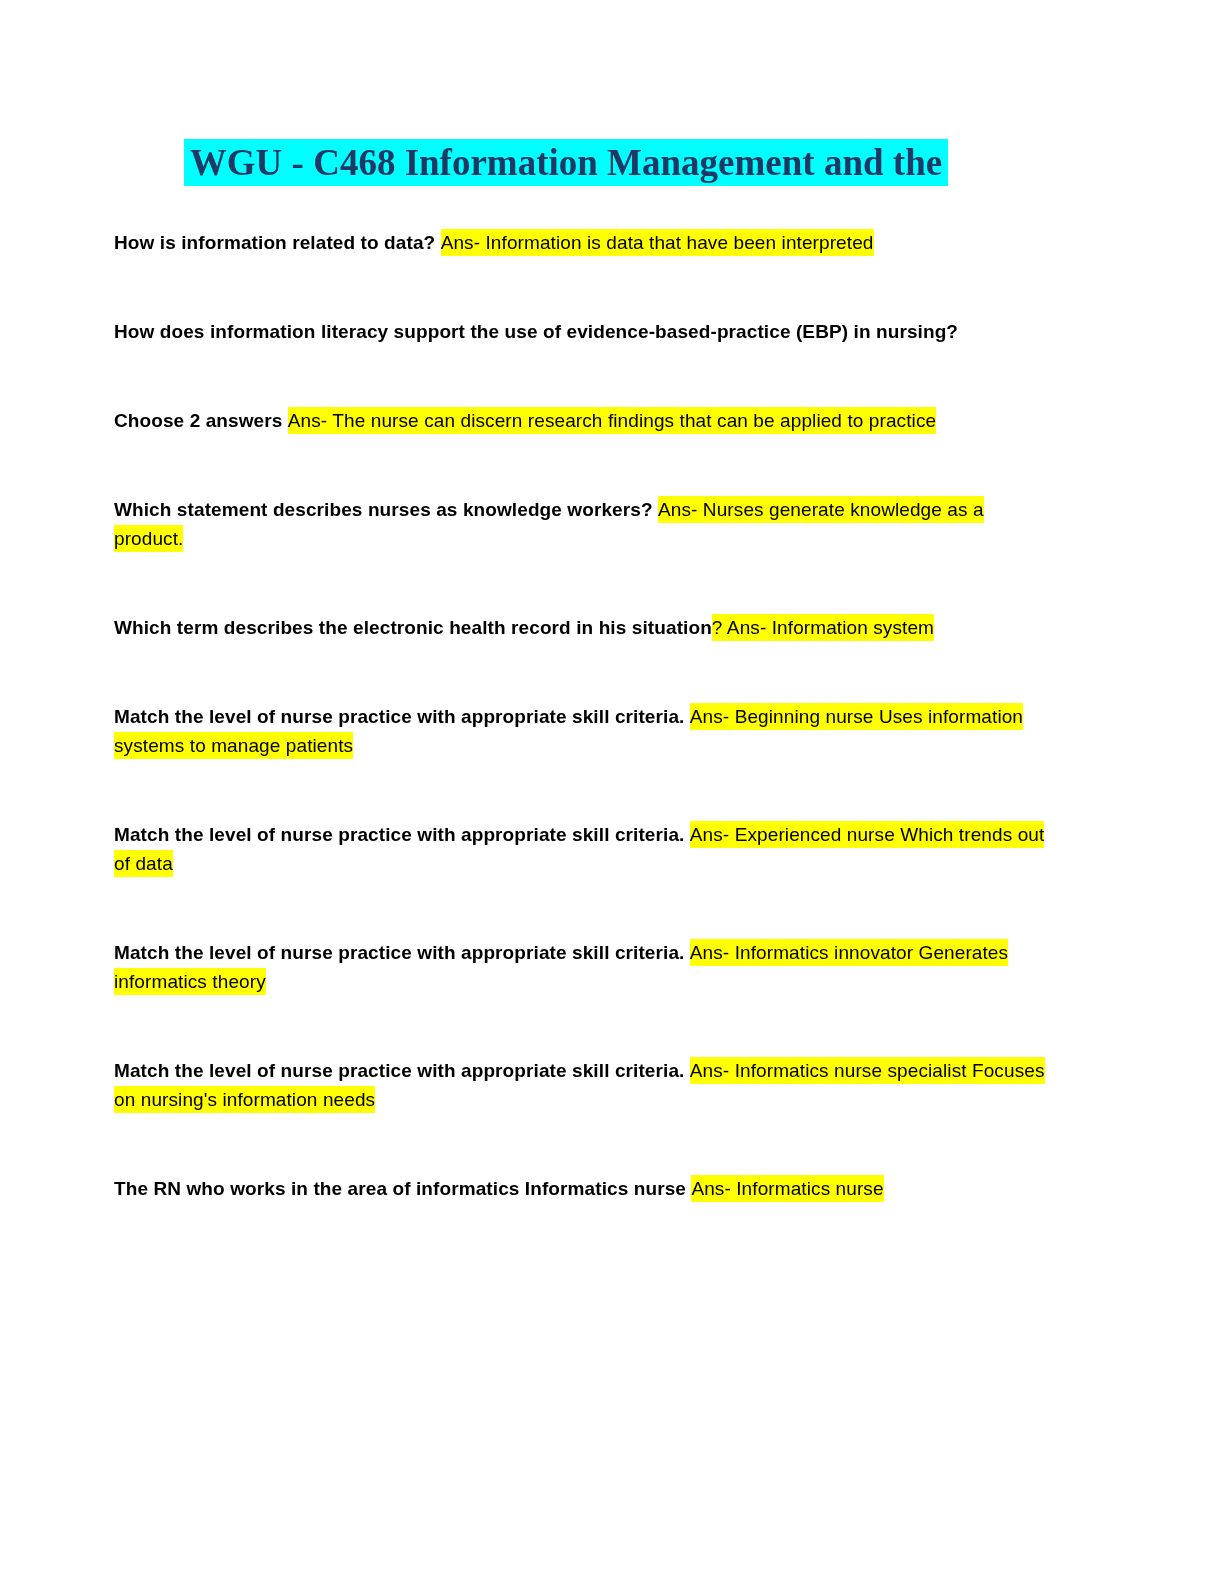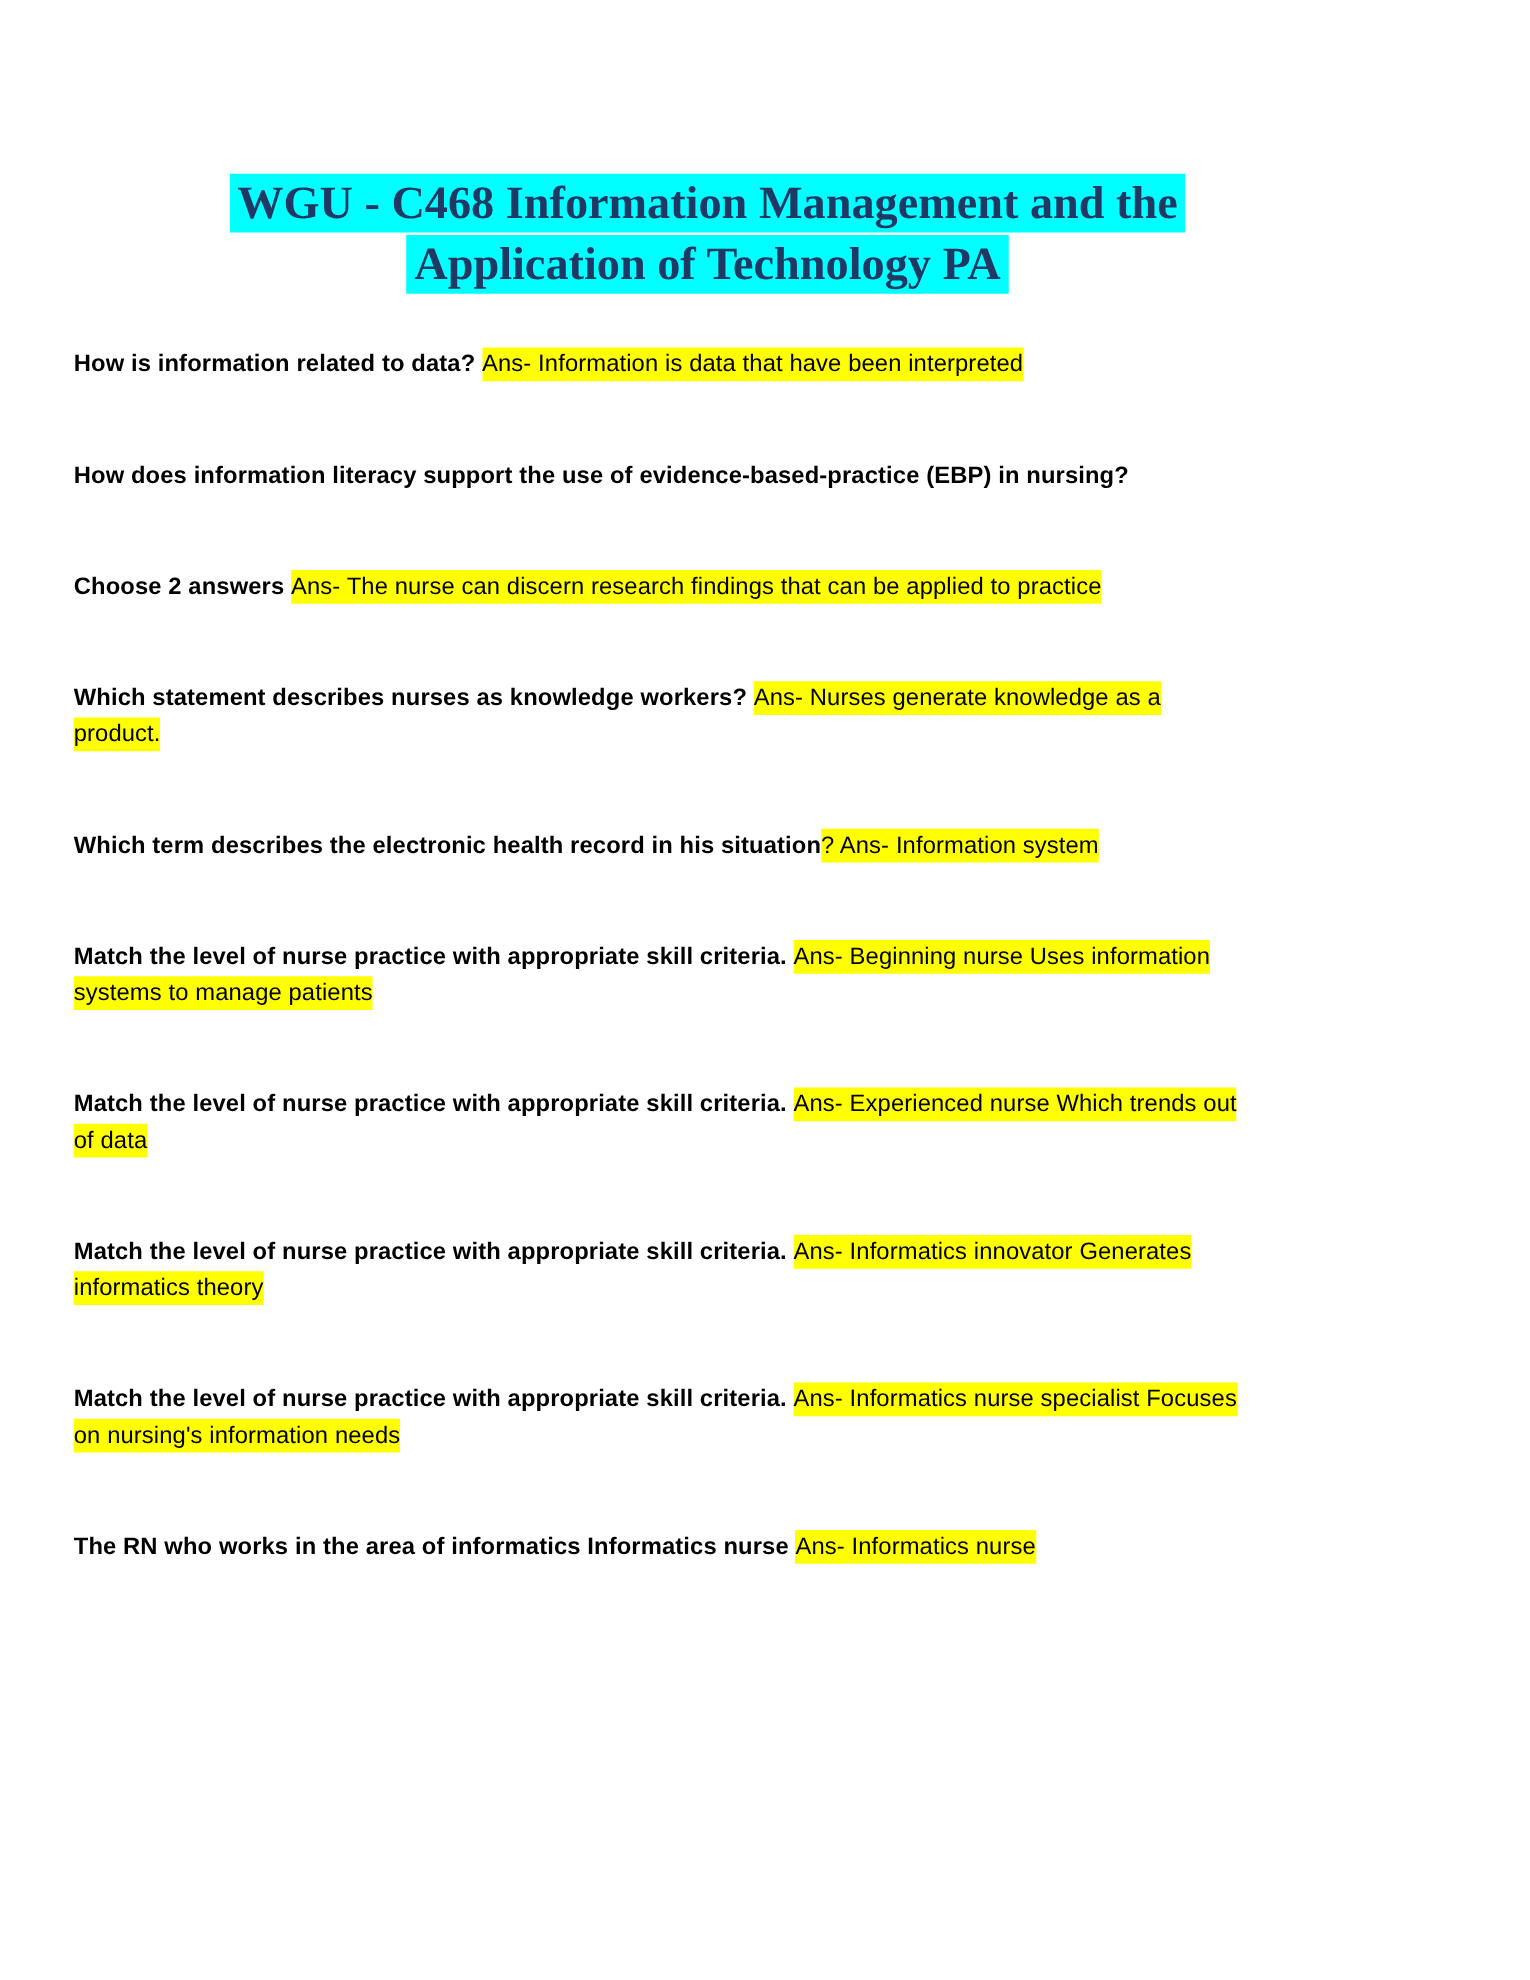--- a/index.html
+++ b/index.html
@@ -31,41 +31,41 @@
     line-height: 49px;
     color: var(--title-text);
     margin: 0;
   }
   .title-hl {
     background: var(--title-hl);
     padding: 3px 6px;
     white-space: nowrap;
   }
   .content {
-    padding: 0 40px 0 59px;
+    padding: 0 40px 0 114px;
   }
   p.para {
     font-size: 19px;
     line-height: 29px;
     margin: 0 0 60px 0;
     white-space: nowrap;
     letter-spacing: 0.1px;
   }
   .q { font-weight: bold; }
   .hl {
     background: var(--answer-hl);
     padding: 3px 0;
   }
 </style>
 </head>
 <body>
 
 <div class="page">
   <div class="title-wrap">
-    <h1 class="doc-title"><span class="title-hl">WGU - C468 Information Management and the</span><br><span class="title-hl">Application of Technology PA</span></h1>
+    <h1 class="doc-title"><span class="title-hl">WGU - C468 Information Management and the</span><br></h1>
   </div>
   <div class="content">
       <p class="para"><span class="q ">How is information related to data? </span><span class="hl">Ans- Information is data that have been interpreted</span></p>
       <p class="para"><span class="q ">How does information literacy support the use of evidence-based-practice (EBP) in nursing?</span></p>
       <p class="para"><span class="q ">Choose 2 answers </span><span class="hl">Ans- The nurse can discern research findings that can be applied to practice</span></p>
       <p class="para"><span class="q ">Which statement describes nurses as knowledge workers? </span><span class="hl">Ans- Nurses generate knowledge as a</span><br><span class="hl">product.</span></p>
       <p class="para"><span class="q ">Which term describes the electronic health record in his situation</span><span class="hl">? Ans- Information system</span></p>
       <p class="para"><span class="q ">Match the level of nurse practice with appropriate skill criteria. </span><span class="hl">Ans- Beginning nurse Uses information</span><br><span class="hl">systems to manage patients</span></p>
       <p class="para"><span class="q ">Match the level of nurse practice with appropriate skill criteria. </span><span class="hl">Ans- Experienced nurse Which trends out</span><br><span class="hl">of data</span></p>
       <p class="para"><span class="q ">Match the level of nurse practice with appropriate skill criteria. </span><span class="hl">Ans- Informatics innovator Generates</span><br><span class="hl">informatics theory</span></p>

